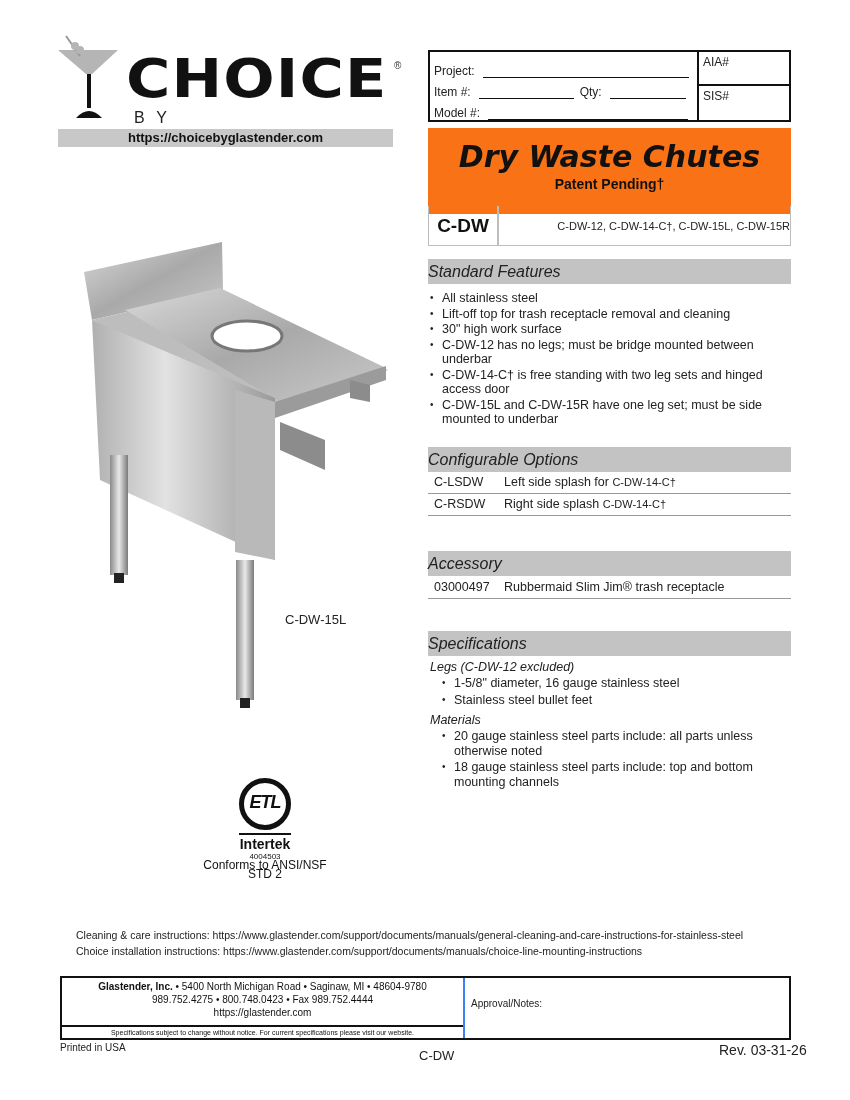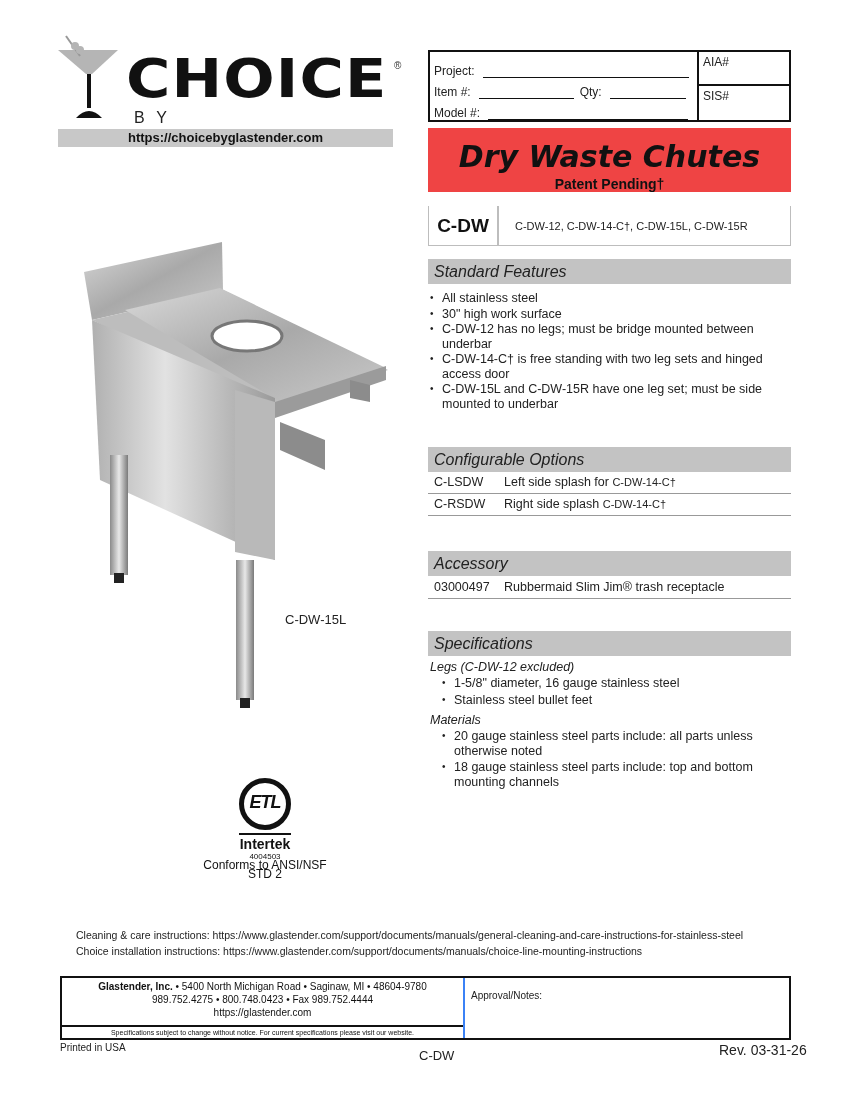--- a/index.html
+++ b/index.html
@@ -17,29 +17,29 @@
   
   .project-box { position: absolute; left: 428px; top: 50px; width: 363px; height: 72px; border: 2px solid #111; }
   .project-left { position: absolute; left: 0; top: 0; width: 269px; height: 100%; border-right: 2px solid #111; padding: 5px 4px 0 4px; }
   .pf-row { display: flex; align-items: flex-end; height: 21px; font-size: 12px; color: #222; }
   .pf-row .line { border-bottom: 1px solid #111; height: 12px; margin-left: 8px; }
   .project-right { position: absolute; left: 269px; top: 0; width: 90px; height: 100%; }
   .pr-cell { height: 50%; font-size: 12px; padding: 3px 4px; color: #222; }
   .pr-cell.top { border-bottom: 2px solid #111; }
 
   
-  .title-block { position: absolute; left: 428px; top: 128px; width: 363px; height: 64px; background: #ef4444; text-align: center; }
+  .title-block { position: absolute; left: 428px; top: 128px; width: 363px; height: 86px; background: #f97316; text-align: center; }
   .title-main { font-family: "DejaVu Sans", sans-serif; font-style: italic; font-weight: bold; font-size: 30px; padding-top: 12px; line-height: 34px; color: #111; }
   .title-sub { font-weight: bold; font-size: 14px; margin-top: 2px; color: #111; }
   .model-row { position: absolute; left: 428px; top: 206px; width: 363px; height: 40px; border: 1px solid #bdbdbd; border-top: none; display: flex; }
   .model-code { width: 70px; border-right: 2px solid #bdbdbd; font-weight: bold; font-size: 19px; text-align: center; line-height: 40px; }
-  .model-list { flex: 1; font-size: 11px; line-height: 40px; padding-left: 16px; color: #222; }
-
-  
-  .sec-head { position: absolute; left: 428px; width: 363px; height: 25px; background: #c3c3c3; font-style: italic; font-size: 16px; line-height: 25px; padding-left: 6px; color: #222; }
+  .model-list { flex: 1; font-size: 11px; line-height: 40px; padding-left: 30px; color: #222; text-align: right; }
+
+  
+  .sec-head { position: absolute; left: 428px; width: 363px; height: 25px; background: #c3c3c3; font-style: italic; font-size: 16px; line-height: 25px; color: #222; }
   .bullets { position: absolute; left: 430px; width: 362px; font-size: 12.5px; line-height: 14.5px; color: #222; list-style: none; }
   .bullets li { position: relative; padding-left: 12px; margin-bottom: 1px; }
   .bullets li::before { content: "\2022"; position: absolute; left: 0; top: 0; font-size: 10px; }
 
   .opt-table { position: absolute; left: 428px; width: 363px; font-size: 12.5px; color: #222; }
   .opt-row { display: flex; height: 22px; line-height: 21px; border-bottom: 1px solid #999; }
   .opt-code { width: 76px; padding-left: 6px; }
   .opt-desc { flex: 1; }
   .opt-desc .small { font-size: 11px; }
 
@@ -63,21 +63,21 @@
 
   
   .instr { position: absolute; left: 76px; top: 927px; font-size: 10.5px; line-height: 16px; color: #222; }
 
   
   .footer-box { position: absolute; left: 60px; top: 976px; width: 731px; height: 64px; border: 2px solid #111; display: flex; }
   .footer-left { width: 403px; border-right: 2px solid #3b82f6; display: flex; flex-direction: column; }
   .footer-addr { flex: 1; text-align: center; font-size: 10px; line-height: 13px; padding-top: 2px; color: #111; }
   .footer-addr b { font-weight: bold; }
   .footer-disclaimer { height: 13px; border-top: 2px solid #111; font-size: 7px; text-align: center; line-height: 11px; color: #111; }
-  .footer-right { flex: 1; font-size: 10px; padding: 12px 6px; color: #222; border-radius: 23px; }
+  .footer-right { flex: 1; font-size: 10px; padding: 20px 6px; color: #222; border-radius: 23px; }
 
   .printed { position: absolute; left: 60px; top: 1042px; font-size: 10px; color: #222; }
   .page-code { position: absolute; left: 419px; top: 1048px; font-size: 13px; color: #222; }
   .rev { position: absolute; left: 719px; top: 1042px; font-size: 14px; color: #222; }
 </style>
 </head>
 <body>
 
 <div class="logo">
   <svg class="logo-glass" viewBox="0 0 70 88">
@@ -122,20 +122,21 @@
   <div class="title-sub">Patent Pending†</div>
 </div>
 <div class="model-row">
   <div class="model-code">C-DW</div>
   <div class="model-list">C-DW-12, C-DW-14-C†, C-DW-15L, C-DW-15R</div>
 </div>
 
 <div class="sec-head" style="top:259px;">Standard Features</div>
 <ul class="bullets" style="top:291px;">
   <li>All stainless steel</li>
+  <li>Lift-off top for trash receptacle removal and cleaning</li>
   <li>30" high work surface</li>
   <li>C-DW-12 has no legs; must be bridge mounted between underbar</li>
   <li>C-DW-14-C† is free standing with two leg sets and hinged access door</li>
   <li>C-DW-15L and C-DW-15R have one leg set; must be side mounted to underbar</li>
 </ul>
 
 <div class="sec-head" style="top:447px;">Configurable Options</div>
 <div class="opt-table" style="top:472px;">
   <div class="opt-row">
     <span class="opt-code">C-LSDW</span>

